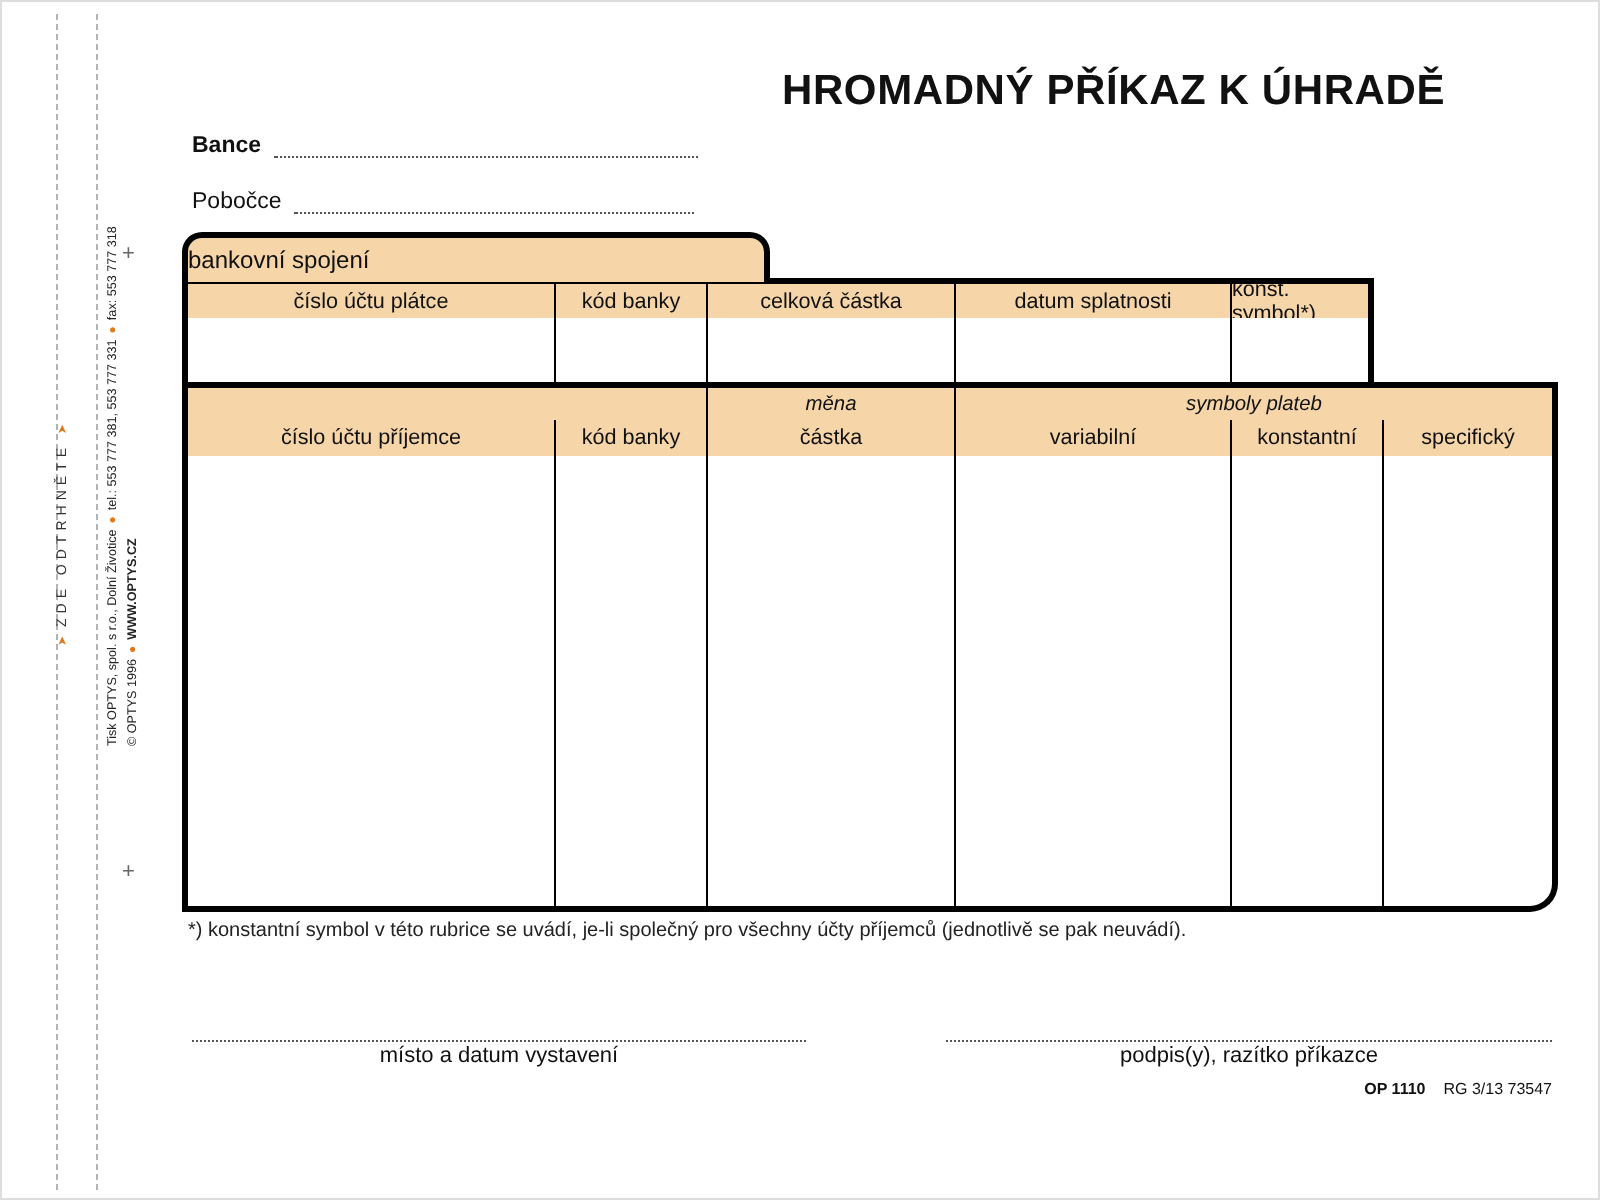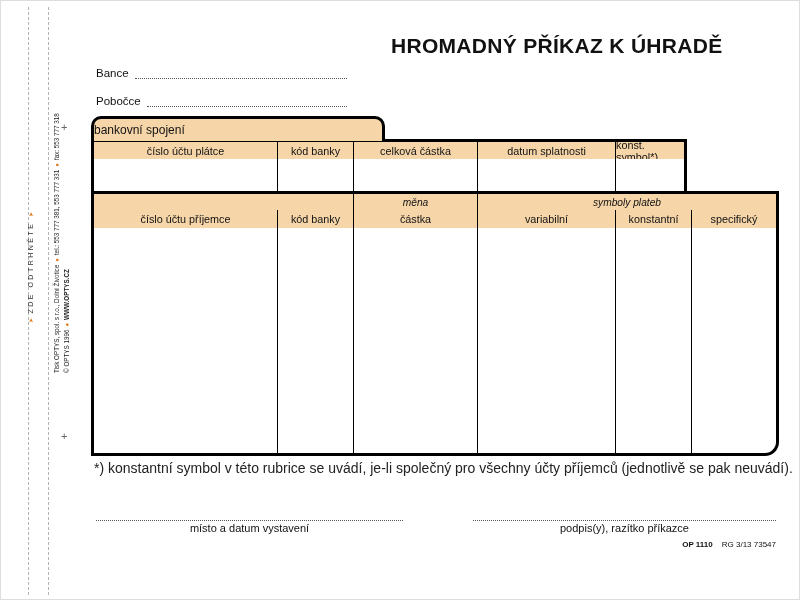--- a/index.html
+++ b/index.html
@@ -6,21 +6,21 @@
   .page{position:relative;width:800px;height:600px;background:#ffffff;border:1px solid #ddd;
         box-sizing:border-box;overflow:hidden;font-family:"Liberation Sans",sans-serif;color:#111;}
 
   
   .title{position:absolute;left:390px;top:33px;width:360px;
          font-size:21px;font-weight:700;letter-spacing:.3px;}
 
   
   .field-row{position:absolute;left:95px;display:flex;align-items:flex-end;font-size:11.5px;}
   .field-row .lbl{margin-right:6px;}
-  .lbl-bold{font-weight:400;}
+  .lbl-bold{font-weight:700;}
   .leader{display:inline-block;border-bottom:1.6px dotted #555;height:13px;}
 
   
   .peach{background:#f6d6a9;}
   .box{position:absolute;box-sizing:border-box;}
   .tab{left:90px;top:115px;width:294px;height:26px;border:3px solid #000;border-bottom:1px solid #000;
        border-radius:10px 10px 0 0;z-index:2;display:flex;align-items:center;
        font-size:12px;}
   .grid{display:grid;height:100%;}
   .t1cols{grid-template-columns:184px 76px 124px 138px 1fr;}
@@ -30,21 +30,21 @@
         font-size:10.8px;overflow:hidden;}
   .cell:last-child{border-right:none;}
   #t1-head{left:90px;top:138px;width:596px;height:20px;border-left:3px solid #000;border-right:3px solid #000;border-top:3px solid #000;}
   #t1-row{left:90px;top:158px;width:596px;height:32px;background:#fff;border-left:3px solid #000;border-right:3px solid #000;}
   #band{left:90px;top:190px;width:688px;height:19px;border-left:3px solid #000;border-right:3px solid #000;border-top:3px solid #000;}
   #band .cell{font-size:10.2px;font-style:italic;}
   #t2-head{left:90px;top:209px;width:688px;height:18px;border-left:3px solid #000;border-right:3px solid #000;}
   #t2-body{left:90px;top:227px;width:688px;height:228px;background:#fff;border-left:3px solid #000;
            border-right:3px solid #000;border-bottom:3px solid #000;border-radius:0 0 14px 0;}
 
-  .footnote{position:absolute;left:93px;top:459px;font-size:14px;color:#222;}
+  .footnote{position:absolute;left:93px;top:459px;font-size:10px;color:#222;}
 
   
   .sig{position:absolute;top:511px;}
   #sig1{left:95px;width:307px;}
   #sig2{left:472px;width:303px;}
   .sig .line{border-bottom:1.6px dotted #555;height:8px;}
   .sig .slabel{text-align:center;font-size:11px;margin-top:1px;}
   .codes{position:absolute;top:539px;right:23px;font-size:8px;color:#111;}
   .codes .code-bold{font-weight:700;margin-right:9px;}
 

